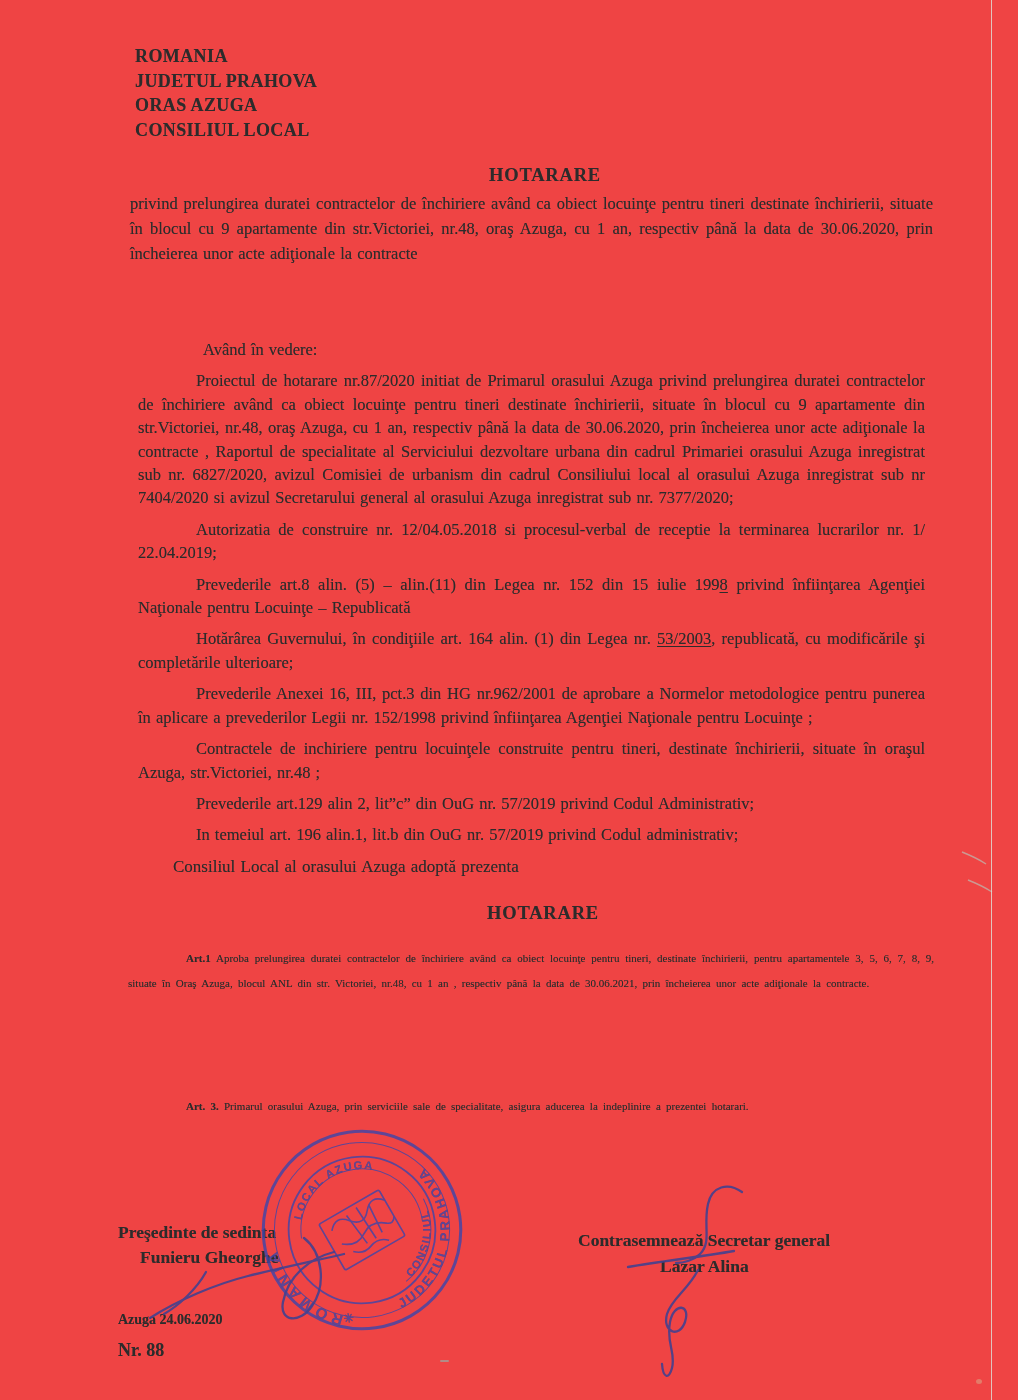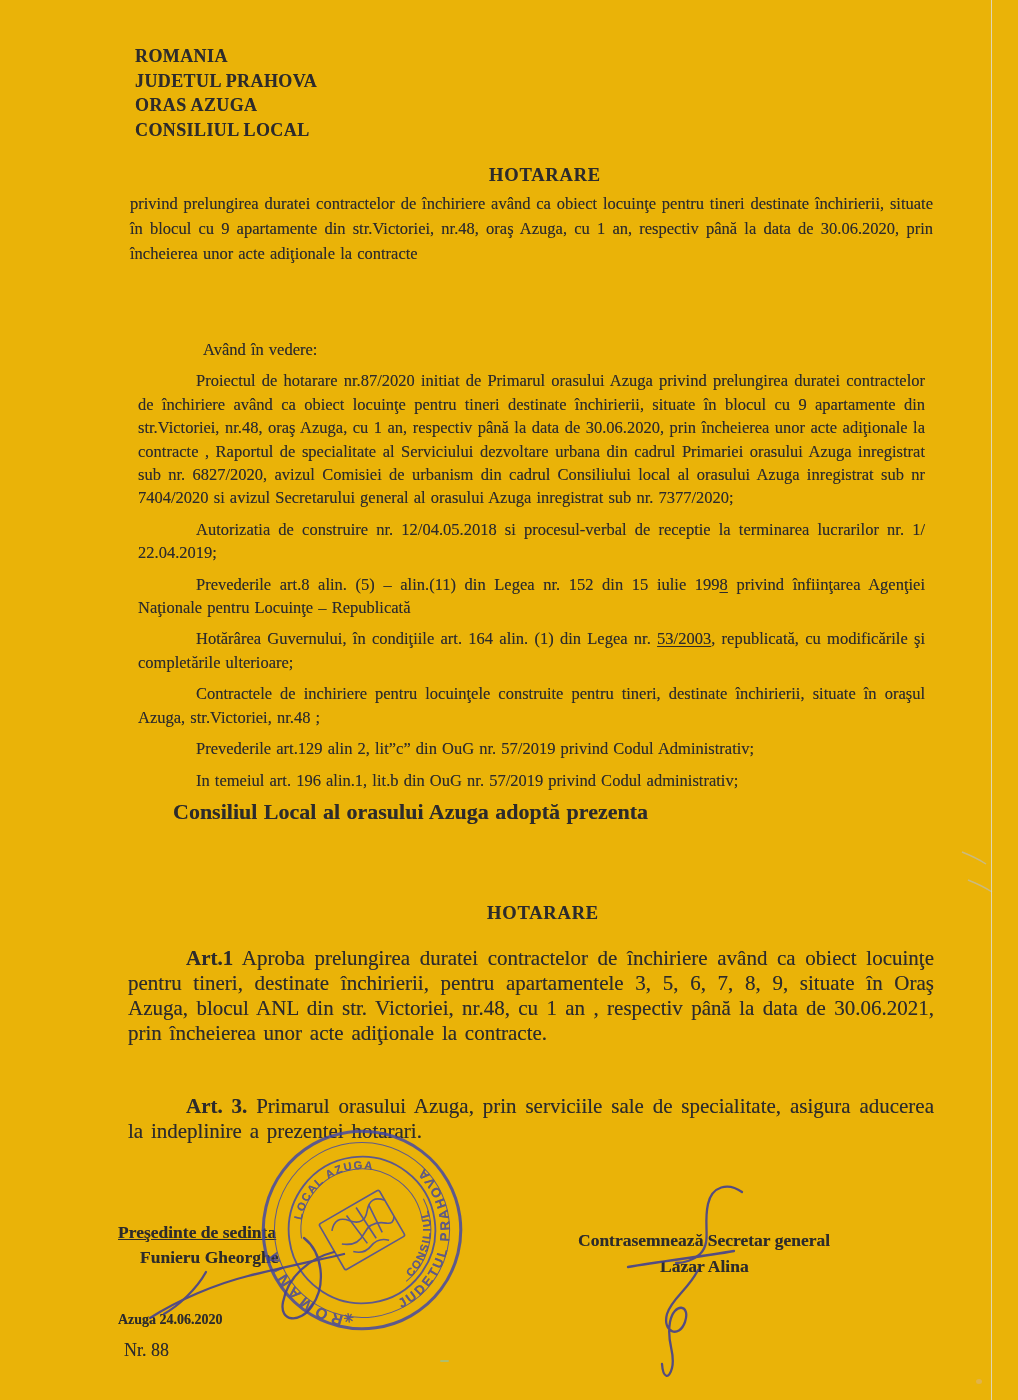--- a/index.html
+++ b/index.html
@@ -1,19 +1,19 @@
 <!DOCTYPE html>
 <html><head>
 <meta charset="utf-8">
 <style>
   html,body{margin:0;padding:0;background:#ffffff;}
   .page{
     position:relative;
     width:1018px;height:1400px;
-    background:#eab308;
+    background:#ef4444;
     font-family:"Liberation Serif","DejaVu Serif",serif;
     color:#2d2b2b;
     overflow:hidden;
     text-shadow:0 0 .6px rgba(60,60,60,.55);
   }
   .abs{position:absolute;}
   .hdr{
     left:135px;top:44px;
     font-weight:bold;font-size:18px;line-height:24.6px;
     letter-spacing:.4px;
@@ -26,43 +26,43 @@
   .subtitle{
     left:130px;top:191px;width:803px;
     font-size:16.5px;line-height:25px;text-align:justify;word-spacing:1px;
   }
   .preamble{
     left:130px;top:330px;width:803px;
     font-size:16.5px;line-height:23.4px;text-align:justify;word-spacing:1px;
   }
   .preamble p{margin:8px;text-indent:58px;}
   .preamble p.intro{text-indent:65px;}
-  .preamble p.adopt{font-weight:bold;text-indent:35px;font-size:22px;}
+  .preamble p.adopt{font-weight:normal;text-indent:35px;font-size:17px;}
   .u{text-decoration:underline;text-underline-offset:2px;}
   .title2{
     left:130px;top:903px;width:802px;
     text-align:center;font-weight:bold;font-size:18.5px;letter-spacing:.8px;
     transform:translateX(12px);
   }
   .art{
     width:806px;left:128px;
-    font-size:21px;line-height:25px;text-align:justify;word-spacing:2.5px;
+    font-size:11px;line-height:25px;text-align:justify;word-spacing:2.5px;
   }
   .art p{margin:0;text-indent:58px;}
   .art .lbl{font-weight:bold;}
   .art1{top:946px;}
   .art2{top:1062px;}
   .art3{top:1094px;}
   .sig{font-weight:bold;font-size:17.5px;white-space:nowrap;}
-  .sig-left-role{left:118px;top:1222px;text-decoration:underline;}
+  .sig-left-role{left:118px;top:1222px;}
   .sig-left-name{left:140px;top:1247px;}
   .sig-right-role{left:578px;top:1230px;}
   .sig-right-name{left:660px;top:1256px;}
   .footer-date{left:118px;top:1312px;font-weight:bold;font-size:14px;}
-  .footer-nr{left:124px;top:1340px;font-weight:normal;font-size:18px;}
+  .footer-nr{left:118px;top:1340px;font-weight:bold;font-size:18px;}
   .stamp{left:250px;top:1118px;width:224px;height:224px;opacity:.82;pointer-events:none;}
   .ink{pointer-events:none;}
   .scan-edge{left:991px;top:0;width:1px;height:1400px;background:#dedad2;opacity:.85;}
   .speck1{left:440px;top:1360px;width:9px;height:2px;background:#7fc6c0;opacity:.55;border-radius:2px;}
   .speck2{left:976px;top:1379px;width:6px;height:5px;background:#d8b48e;opacity:.5;border-radius:50%;}
 </style>
 </head>
 <body>
 
 <div class="page">
@@ -77,20 +77,21 @@
   <div class="abs title1">HOTARARE</div>
 
   <div class="abs subtitle">privind prelungirea duratei contractelor de închiriere având ca obiect locuinţe pentru tineri destinate închirierii,  situate în blocul cu 9 apartamente din str.Victoriei, nr.48, oraş Azuga, cu 1 an, respectiv până la data de 30.06.2020, prin încheierea unor acte adiţionale la contracte</div>
 
   <div class="abs preamble">
     <p class="intro">Având în vedere:</p>
     <p>Proiectul de hotarare nr.87/2020 initiat de Primarul orasului Azuga privind prelungirea duratei contractelor de închiriere având ca obiect locuinţe pentru tineri destinate închirierii,  situate în blocul cu 9 apartamente din str.Victoriei, nr.48, oraş Azuga, cu 1 an, respectiv până la data de 30.06.2020, prin încheierea unor acte adiţionale la contracte , Raportul de specialitate al Serviciului dezvoltare urbana din cadrul Primariei orasului Azuga inregistrat sub nr. 6827/2020, avizul Comisiei de urbanism din cadrul Consiliului local al orasului Azuga inregistrat sub nr 7404/2020 si avizul Secretarului general al orasului Azuga inregistrat sub nr. 7377/2020;</p>
     <p>Autorizatia de construire nr. 12/04.05.2018  si  procesul-verbal de receptie la terminarea lucrarilor nr.  1/ 22.04.2019;</p>
     <p><span>Prevederile art.8 alin. (5) – alin.(11) din Legea  nr. 152 din 15 iulie 199</span><span class="u">8</span><span> privind înfiinţarea Agenţiei Naţionale pentru Locuinţe – Republicată</span></p>
     <p><span>Hotărârea Guvernului, în condiţiile art. 164 alin. (1) din Legea nr. </span><span class="u">53/2003</span><span>, republicată, cu modificările şi completările ulterioare;</span></p>
+    <p>Prevederile Anexei 16, III, pct.3 din HG nr.962/2001 de aprobare a Normelor metodologice pentru punerea în aplicare a prevederilor Legii nr. 152/1998 privind înfiinţarea Agenţiei Naţionale pentru Locuinţe ;</p>
     <p>Contractele de inchiriere pentru locuinţele construite pentru tineri, destinate închirierii, situate în oraşul Azuga, str.Victoriei, nr.48 ;</p>
     <p>Prevederile art.129 alin 2, lit”c” din OuG nr. 57/2019 privind Codul Administrativ;</p>
     <p>In temeiul art. 196 alin.1, lit.b din OuG nr. 57/2019 privind Codul administrativ;</p>
     <p class="adopt">Consiliul Local al orasului Azuga adoptă prezenta</p>
   </div>
 
   <div class="abs title2">HOTARARE</div>
 
   <div class="abs art art1">
     <p><span class="lbl">Art.1</span><span> Aproba  prelungirea duratei contractelor de închiriere având ca obiect locuinţe pentru tineri, destinate închirierii, pentru apartamentele 3, 5, 6, 7, 8, 9,  situate în Oraş Azuga, blocul ANL din str. Victoriei, nr.48, cu 1 an , respectiv până la data de 30.06.2021, prin încheierea unor acte adiţionale la contracte.</span></p>

